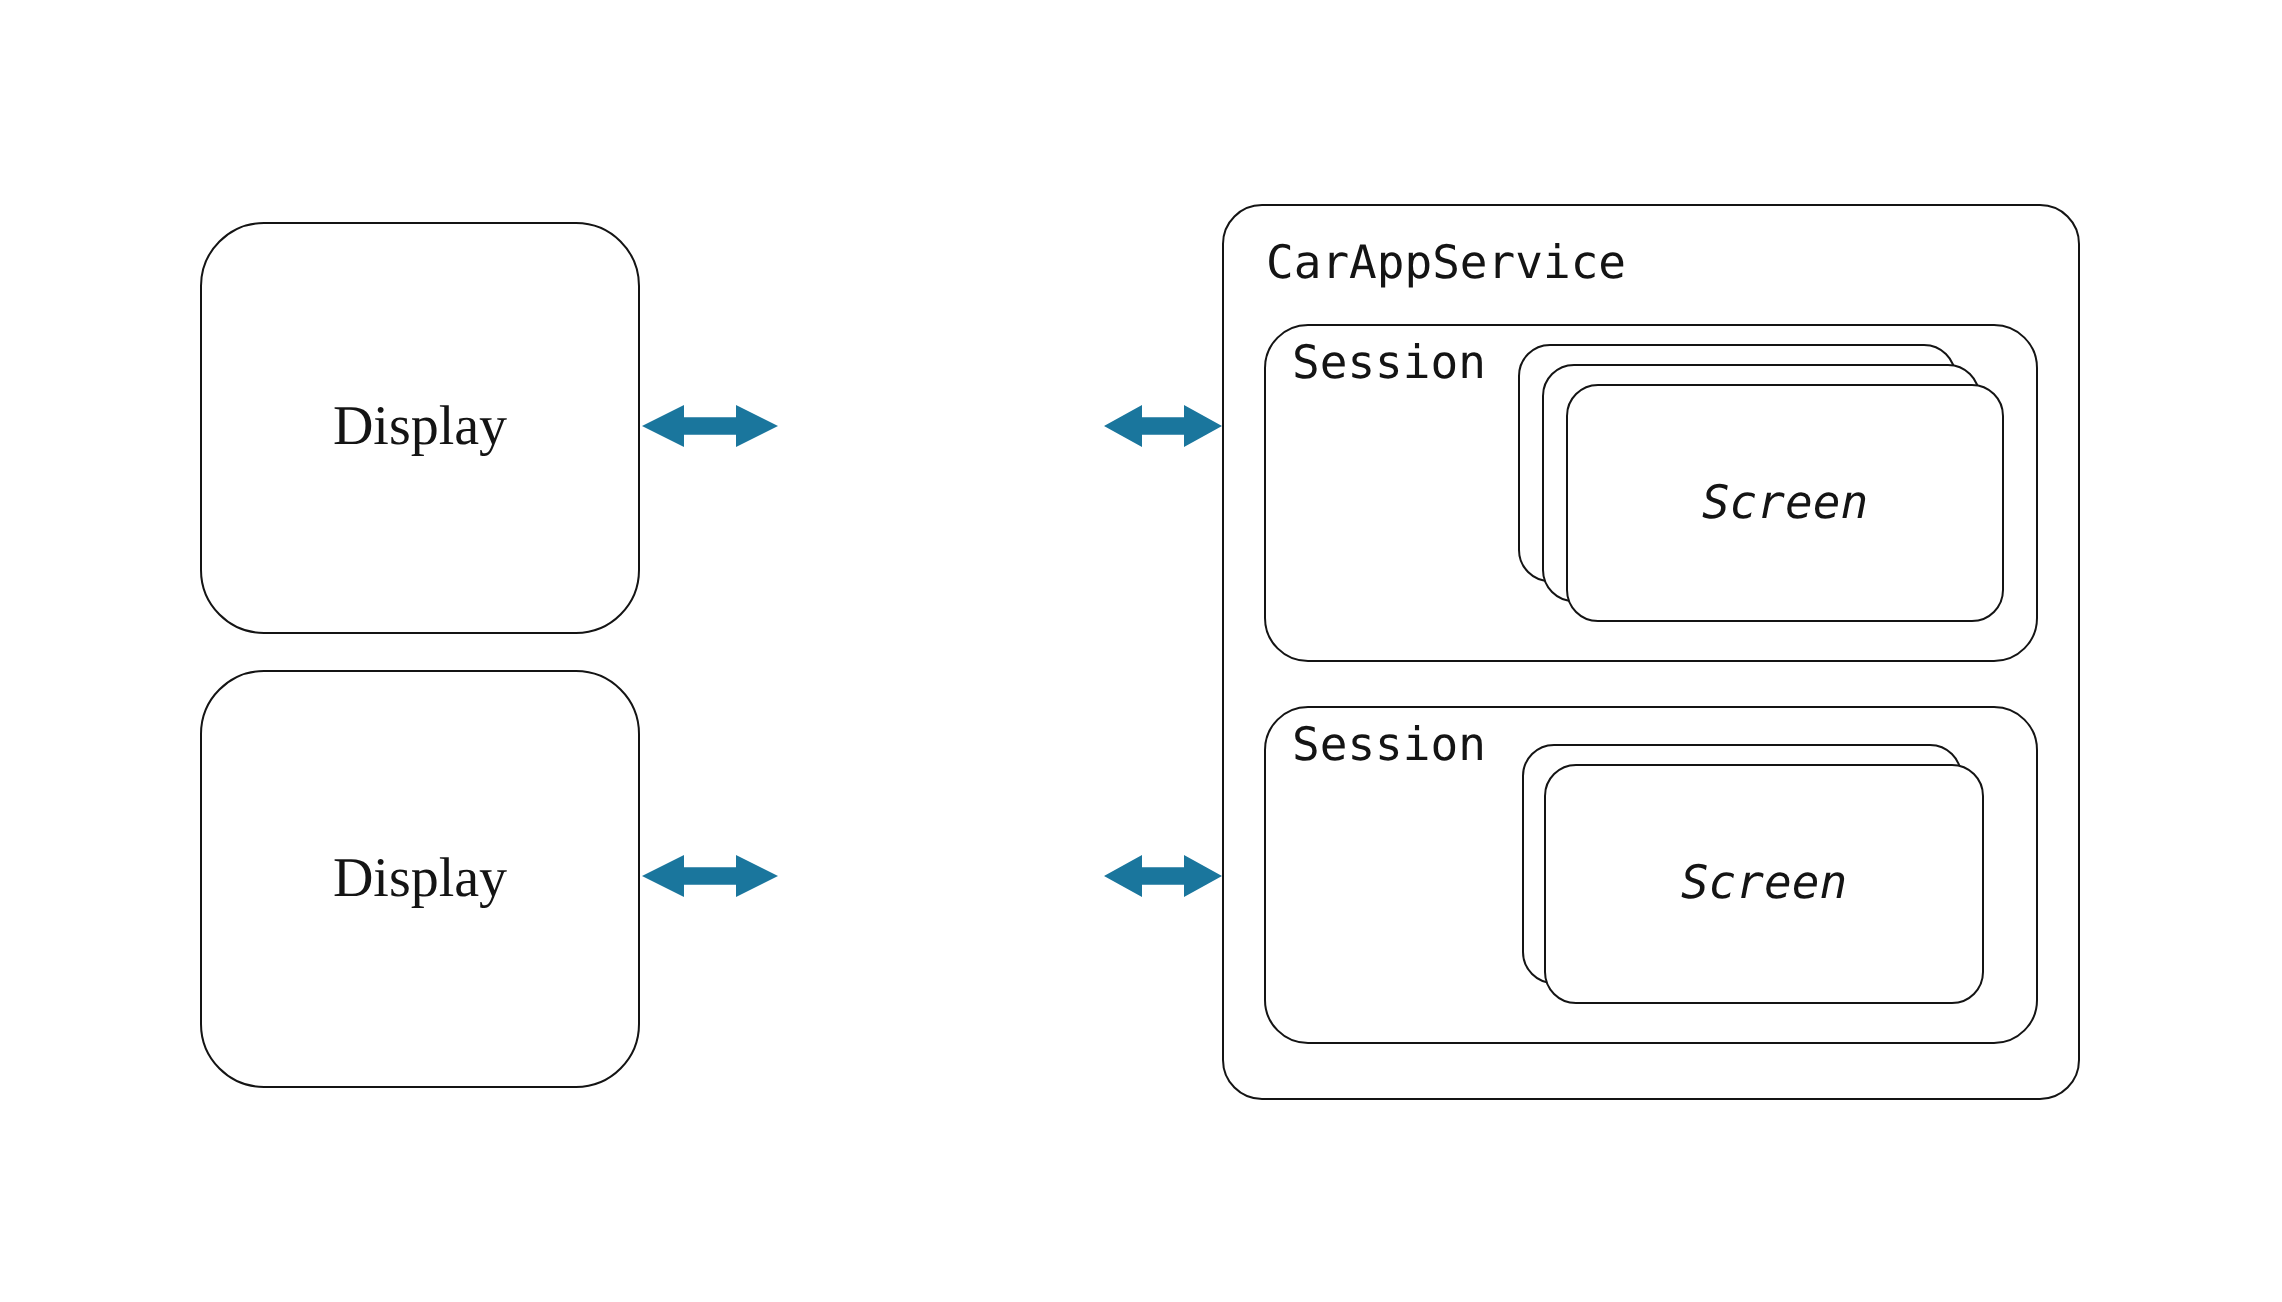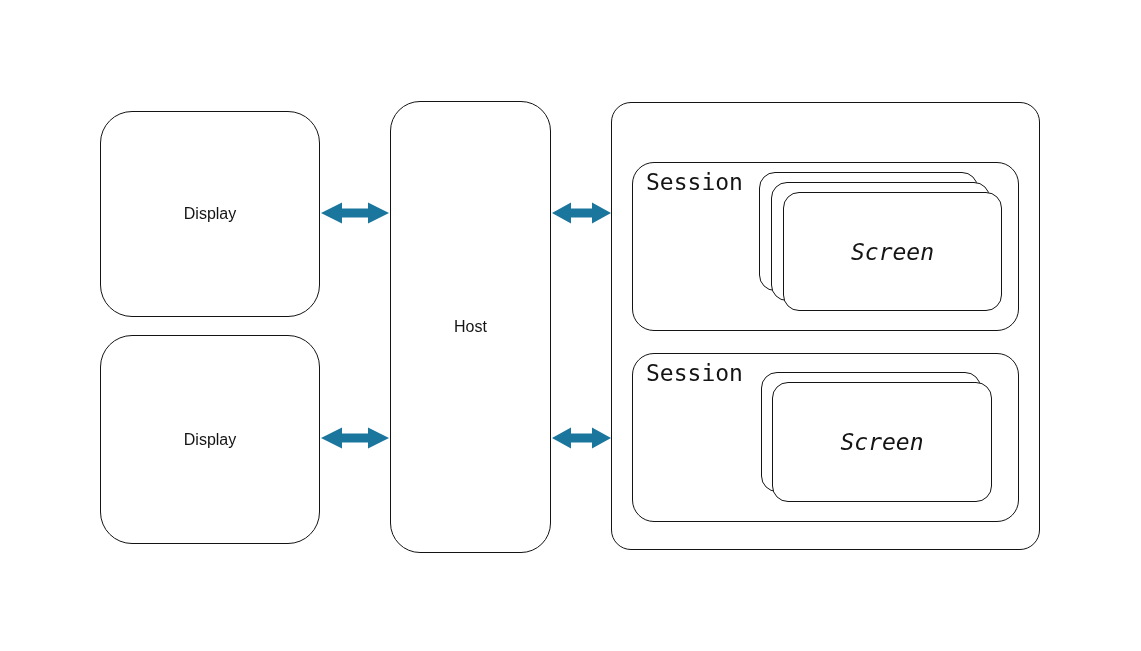--- a/index.html
+++ b/index.html
@@ -20,22 +20,22 @@
     box-sizing: border-box;
     border: 1.4px solid var(--stroke);
     background: var(--bg);
   }
   .center-label {
     display: flex;
     align-items: center;
     justify-content: center;
   }
   .sans {
-    font-family: Liberation Sans, sans-serif;
-    font-size: 16px;
+    font-family: Liberation Serif, serif;
+    font-size: 28px;
     color: var(--stroke);
   }
   .mono {
     font-family: "DejaVu Sans Mono", monospace;
     font-size: 23px;
     color: var(--stroke);
   }
   .cas-label {
     position: absolute;
     left: 21px;
@@ -68,25 +68,23 @@
 <div class="canvas">
 
   <div class="box center-label" style="left:100px; top:111px; width:220px; height:206px; border-radius:32px;">
     <span class="sans">Display</span>
   </div>
 
   <div class="box center-label" style="left:100px; top:335px; width:220px; height:209px; border-radius:32px;">
     <span class="sans">Display</span>
   </div>
 
-  <div class="box center-label" style="left:390px; top:101px; width:161px; height:452px; border-radius:30px;">
-    <span class="sans">Host</span>
-  </div>
 
   <div class="box" style="left:611px; top:102px; width:429px; height:448px; border-radius:20px;">
+    <div class="mono cas-label">CarAppService</div>
 
     <div class="box" style="left:20px; top:59px; width:387px; height:169px; border-radius:22px;">
       <div class="mono session-label">Session</div>
       <div class="card" style="left:126px; top:9px;  width:219px; height:119px;"></div>
       <div class="card" style="left:138px; top:19px; width:219px; height:119px;"></div>
       <div class="card center-label" style="left:150px; top:29px; width:219px; height:119px;">
         <span class="mono">Screen</span>
       </div>
     </div>
 

